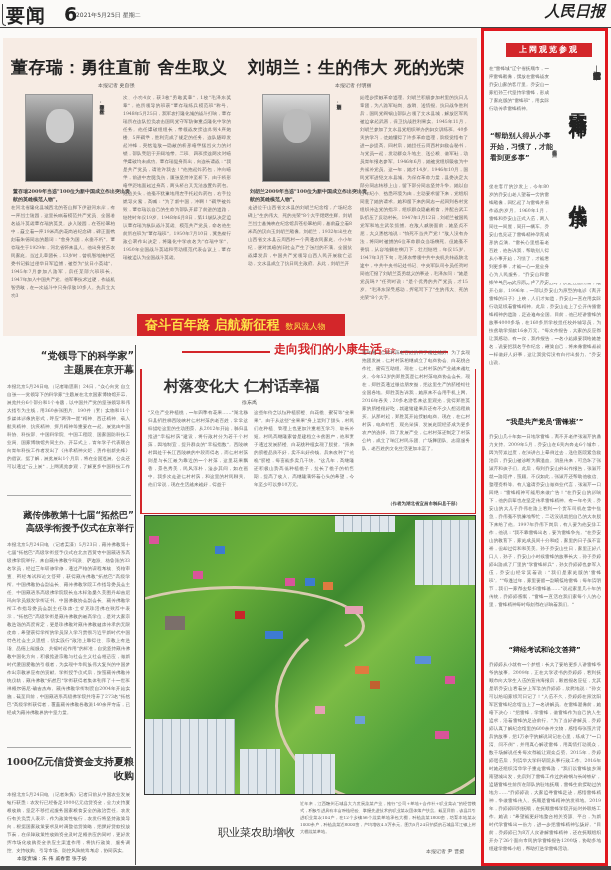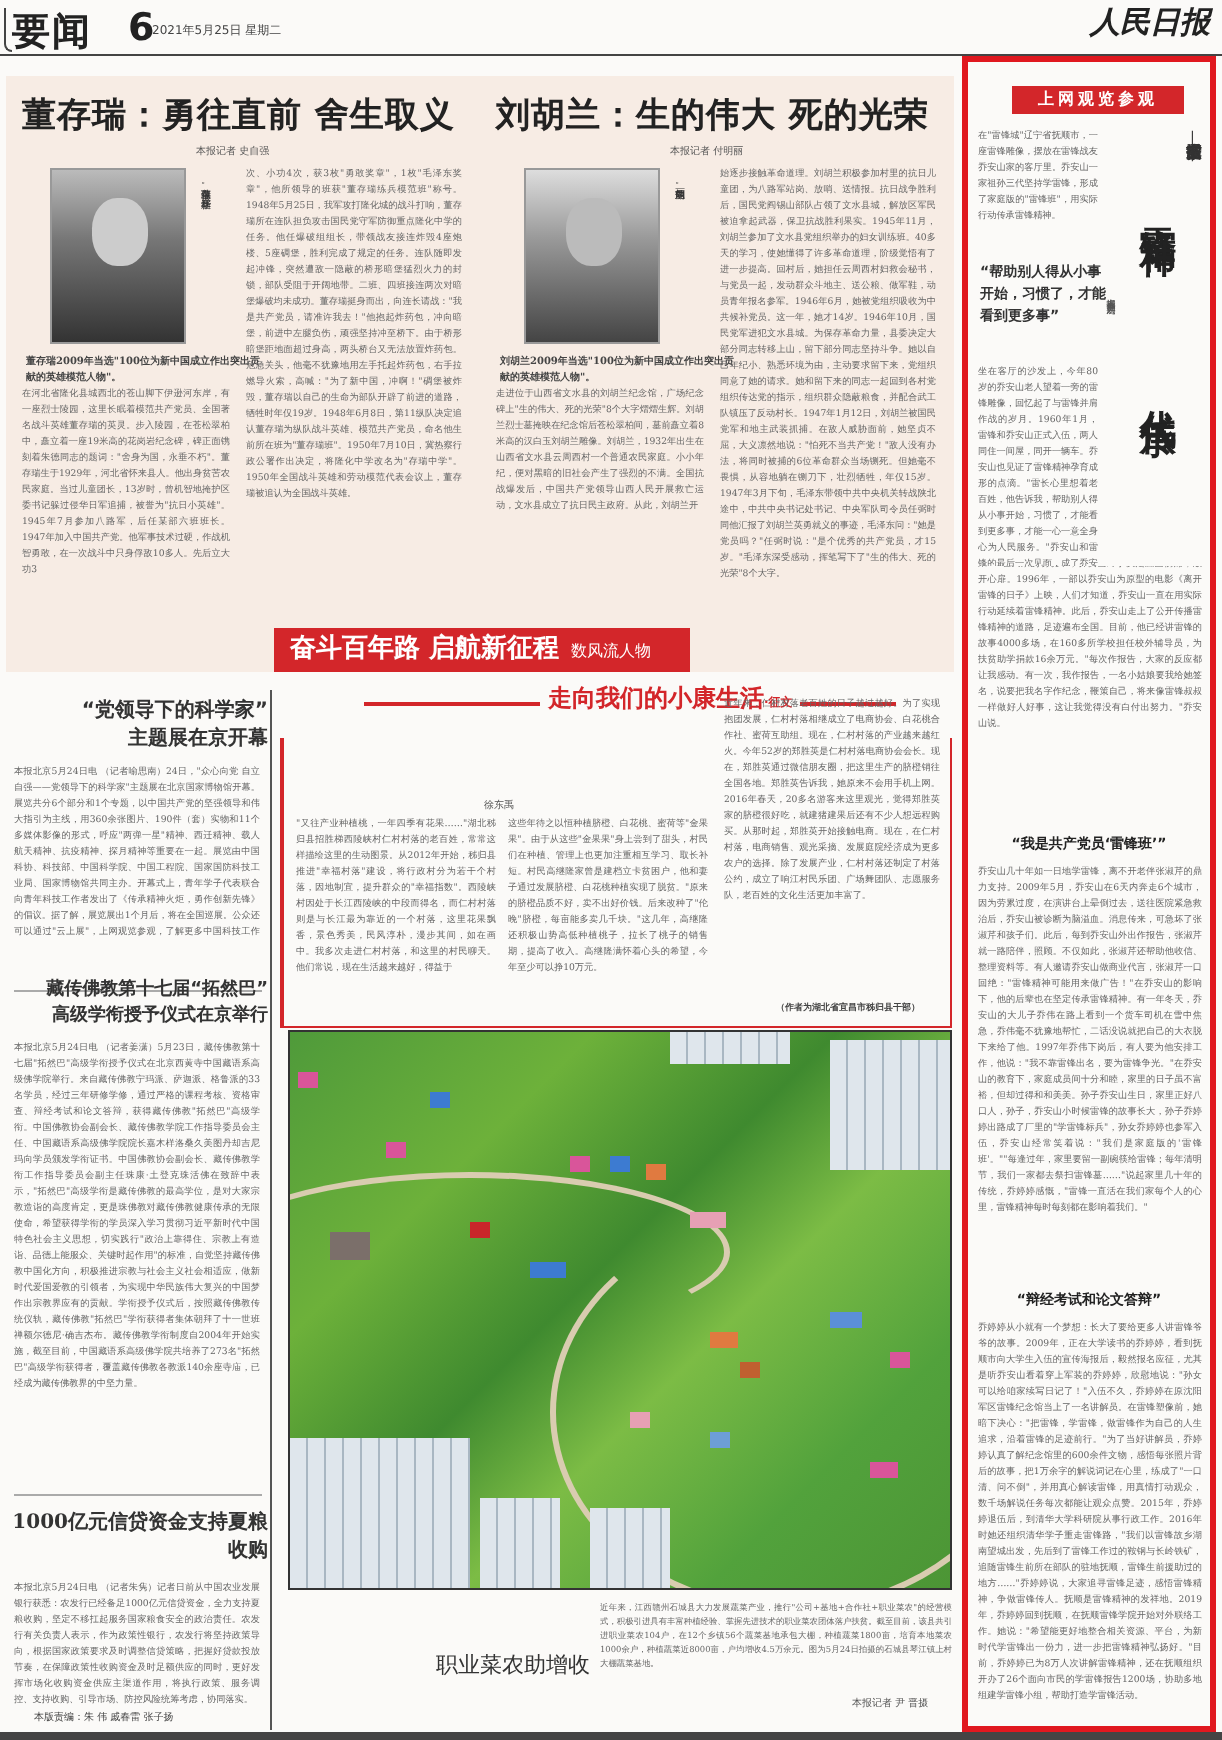--- a/index.html
+++ b/index.html
@@ -4,30 +4,30 @@
 <style>
 *{box-sizing:border-box;margin:0;padding:0}
 body{width:611px;height:870px;background:#fbfaf8;font-family:"DejaVu Serif",serif;color:#333;overflow:hidden;position:relative}
 .hdr{position:absolute;left:0;top:0;width:611px;height:28px;border-bottom:1px solid #444}
 .hdr .sec{position:absolute;left:6px;top:3px;font-family:"DejaVu Sans",sans-serif;font-weight:bold;font-size:19px;color:#222;letter-spacing:1px}
 .hdr .pg{position:absolute;left:64px;top:3px;font-family:"DejaVu Sans",sans-serif;font-weight:bold;font-size:19px;color:#222}
 .hdr .date{position:absolute;left:76px;top:11px;font-size:6px;color:#444;font-family:"DejaVu Sans",sans-serif}
 .hdr .logo{position:absolute;right:6px;top:2px;font-family:"DejaVu Serif",serif;font-style:italic;font-weight:bold;font-size:15px;color:#222}
 .hdr .bracket{position:absolute;left:2px;top:4px;width:4px;height:22px;border-left:1px solid #444;border-bottom:1px solid #444;border-radius:0 0 0 4px}
 .feature{position:absolute;left:3px;top:38px;width:474px;height:298px;background:#f7ece4}
-.story{position:absolute;top:4px;height:270px}
+.story{position:absolute;top:14px;height:270px}
 .story h1{position:absolute;left:8px;top:4px;font-family:"DejaVu Sans",sans-serif;font-weight:bold;font-size:17px;color:#222;letter-spacing:0.5px;white-space:nowrap}
 .byline{position:absolute;top:30px;font-size:5px;color:#555}
 .portrait{position:absolute;left:22px;top:42px;width:68px;height:88px;background:linear-gradient(#bbb,#777 40%,#333);border:1px solid #999}
 .portrait .face{position:absolute;left:20px;top:14px;width:28px;height:34px;border-radius:45%;background:#ccc}
 .pcap-side{position:absolute;left:94px;top:48px;width:8px;font-size:5px;writing-mode:vertical-rl;color:#333}
 .pcap{position:absolute;left:10px;top:136px;width:120px;font-size:5px;font-weight:bold;color:#444;line-height:1.5}
 .txt{font-size:4.6px;line-height:8px;color:#666;text-align:justify;overflow:hidden}
 .txtblk{position:absolute}
-.banner{position:absolute;left:134px;top:13px;width:208px;height:22px;background:#d3262a;color:#ffffff;font-family:"DejaVu Sans",sans-serif;font-weight:bold;font-size:13px;line-height:22px;padding-left:8px;white-space:nowrap}
+.banner{position:absolute;left:134px;top:13px;width:208px;height:22px;background:#d3262a;color:#fde047;font-family:"DejaVu Sans",sans-serif;font-weight:bold;font-size:13px;line-height:22px;padding-left:8px;white-space:nowrap}
 .banner small{font-size:8px;font-weight:normal;margin-left:6px}
 .rightcol{position:absolute;left:481px;top:28px;width:127px;height:838px;border:3px solid #e0181f;background:#fbfaf8}
 .rc-tag{position:absolute;left:22px;top:12px;width:86px;height:14px;background:#d3262a;color:#fff;font-family:"DejaVu Sans",sans-serif;font-weight:bold;font-size:8px;line-height:14px;text-align:center;letter-spacing:2px}
 .rc-sub{position:absolute;left:106px;top:34px;width:12px;font-size:8px;writing-mode:vertical-rl;color:#333;font-family:"DejaVu Sans",sans-serif;line-height:12px}
 .rc-title{position:absolute;left:83px;top:68px;width:22px;font-size:18px;writing-mode:vertical-rl;font-weight:bold;color:#222;line-height:22px;letter-spacing:2px}
 .rc-title2{position:absolute;left:83px;top:160px;width:22px;font-size:18px;writing-mode:vertical-rl;font-weight:bold;color:#222;line-height:22px;letter-spacing:2px}
 .rc-auth{position:absolute;left:68px;top:115px;font-size:4.5px;writing-mode:vertical-rl;color:#555;height:110px}
 .rc-quote{position:absolute;left:6px;top:100px;width:64px;font-family:"DejaVu Sans",sans-serif;font-weight:bold;font-size:7px;line-height:11px;color:#333}
 .rc-sh{position:absolute;left:0;width:121px;text-align:center;font-family:"DejaVu Sans",sans-serif;font-weight:bold;font-size:7px;color:#222}
 .leftcol{position:absolute;left:3px;top:345px;width:131px;height:521px}
@@ -90,39 +90,40 @@
   </div>
 </div>
 
 <div class="leftcol">
   <div style="position:absolute;left:0;top:4px;width:131px">
     <h2>“党领导下的科学家”</h2>
     <h2>主题展在京开幕</h2>
     <div class="txt" style="margin:6px 4px 0;height:88px">本报北京5月24日电 （记者喻思南）24日，"众心向党 自立自强——党领导下的科学家"主题展在北京国家博物馆开幕。展览共分6个部分和1个专题，以中国共产党的坚强领导和伟大指引为主线，用360余张图片、190件（套）实物和11个多媒体影像的形式，呼应"两弹一星"精神、西迁精神、载人航天精神、抗疫精神、探月精神等重要在一起。展览由中国科协、科技部、中国科学院、中国工程院、国家国防科技工业局、国家博物馆共同主办。开幕式上，青年学子代表联合向青年科技工作者发出了《传承精神火炬，勇作创新先锋》的倡议。据了解，展览展出1个月后，将在全国巡展。公众还可以通过"云上展"，上网观览参观，了解更多中国科技工作者的故事。</div>
   </div>
   <div class="lsep" style="top:150px"></div>
-  <div style="position:absolute;left:0;top:144px;width:131px">
+  <div style="position:absolute;left:0;top:164px;width:131px">
     <h2 style="font-size:9px;line-height:13px">藏传佛教第十七届“拓然巴”</h2>
     <h2 style="font-size:9px;line-height:13px">高级学衔授予仪式在京举行</h2>
     <div class="txt" style="margin:6px 4px 0;height:196px">本报北京5月24日电 （记者姜潇）5月23日，藏传佛教第十七届"拓然巴"高级学衔授予仪式在北京西黄寺中国藏语系高级佛学院举行。来自藏传佛教宁玛派、萨迦派、格鲁派的33名学员，经过三年研修学修，通过严格的课程考核、资格审查、辩经考试和论文答辩，获得藏传佛教"拓然巴"高级学衔。中国佛教协会副会长、藏传佛教学院工作指导委员会主任、中国藏语系高级佛学院院长嘉木样洛桑久美图丹却吉尼玛向学员颁发学衔证书。中国佛教协会副会长、藏传佛教学衔工作指导委员会副主任珠康·土登克珠活佛在致辞中表示，"拓然巴"高级学衔是藏传佛教的最高学位，是对大家宗教造诣的高度肯定，更是珠佛教对藏传佛教健康传承的无限使命，希望获得学衔的学员深入学习贯彻习近平新时代中国特色社会主义思想，切实践行"政治上靠得住、宗教上有造诣、品德上能服众、关键时起作用"的标准，自觉坚持藏传佛教中国化方向，积极推进宗教与社会主义社会相适应，做新时代爱国爱教的引领者，为实现中华民族伟大复兴的中国梦作出宗教界应有的贡献。学衔授予仪式后，按照藏传佛教传统仪轨，藏传佛教"拓然巴"学衔获得者集体朝拜了十一世班禅额尔德尼·确吉杰布。藏传佛教学衔制度自2004年开始实施，截至目前，中国藏语系高级佛学院共培养了273名"拓然巴"高级学衔获得者，覆盖藏传佛教各教派140余座寺庙，已经成为藏传佛教界的中坚力量。</div>
   </div>
   <div class="lsep" style="top:402px"></div>
   <div style="position:absolute;left:0;top:410px;width:131px">
     <h2 style="font-size:10px;font-family:'DejaVu Serif',serif">1000亿元信贷资金支持夏粮收购</h2>
     <div class="txt" style="margin:8px 4px 0;height:72px">本报北京5月24日电 （记者朱隽）记者日前从中国农业发展银行获悉：农发行已经备足1000亿元信贷资金，全力支持夏粮收购，坚定不移扛起服务国家粮食安全的政治责任。农发行有关负责人表示，作为政策性银行，农发行将坚持政策导向，根据国家政策要求及时调整信贷策略，把握好贷款投放节奏，在保障政策性收购资金及时足额供应的同时，更好发挥市场化收购资金供应主渠道作用，将执行政策、服务调控、支持收购、引导市场、防控风险统筹考虑，协同落实。</div>
   </div>
   <div style="position:absolute;left:14px;top:510px;font-size:5px;color:#444;white-space:nowrap">本版责编：朱  伟  戚春雷  张子扬</div>
 </div>
 <div class="vline"></div>
 
 <div class="center-sec">
   <div class="xiaokang">
     <span class="xk-label"><span>走向我们的小康生活</span><small>·征文</small></span>
   </div>
   <div class="storybox">
+    <div class="village-title">村落变化大 仁村话幸福</div>
     <div style="position:absolute;left:100px;top:30px;font-size:5px;color:#555">徐东禹</div>
     <div class="txtblk txt" style="left:6px;top:40px;width:100px;height:96px">"又往产业种植桃，一年四季有花果……"湖北秭归县招胜梯西陵峡村仁村村落的老百姓，常常这样描绘这里的生动图景。从2012年开始，秭归县推进"幸福村落"建设，将行政村分为若干个村落，因地制宜，提升群众的"幸福指数"。西陵峡村因处于长江西陵峡的中段而得名，而仁村村落则是与长江最为靠近的一个村落，这里花果飘香，景色秀美，民风淳朴，漫步其间，如在画中。我多次走进仁村村落，和这里的村民聊天。他们常说，现在生活越来越好，得益于</div>
     <div class="txtblk txt" style="left:112px;top:40px;width:100px;height:96px">这些年待之以恒种植脐橙、白花桃、蜜荷等"金果果"。由于从这些"金果果"身上尝到了甜头，村民们在种植、管理上也更加注重相互学习、取长补短。村民高继隆家曾是建档立卡贫困户，他和妻子通过发展脐橙、白花桃种植实现了脱贫。"原来的脐橙品质不好，卖不出好价钱。后来改种了"伦晚"脐橙，每亩能多卖几千块。"这几年，高继隆还积极山势高低种植桃子，拉长了桃子的销售期，提高了收入。高继隆满怀着心头的希望，今年至少可以挣10万元。</div>
     <div class="txtblk txt" style="left:220px;top:-20px;width:108px;height:148px">近年来，仁村村落老百姓的日子越过越好。为了实现抱团发展，仁村村落相继成立了电商协会、白花桃合作社、蜜荷互助组。现在，仁村村落的产业越来越红火。今年52岁的郑胜英是仁村村落电商协会会长。现在，郑胜英通过微信朋友圈，把这里生产的脐橙销往全国各地。郑胜英告诉我，她原来不会用手机上网。2016年春天，20多名游客来这里观光，觉得郑胜英家的脐橙很好吃，就建猪建果后还有不少人想远程购买。从那时起，郑胜英开始接触电商。现在，在仁村村落，电商销售、观光采摘、发展庭院经济成为更多农户的选择。除了发展产业，仁村村落还制定了村落公约，成立了响江村民乐团、广场舞团队、志愿服务队，老百姓的文化生活更加丰富了。</div>
     <div style="position:absolute;left:246px;top:132px;font-size:4.5px;font-weight:bold;color:#444;white-space:nowrap">（作者为湖北省宜昌市秭归县干部）</div>
   </div>
 
   <div class="photo">
     <div class="road" style="left:-40px;top:70px;width:260px;height:80px;border-bottom-color:transparent;border-left-color:transparent"></div>
     <div class="road" style="left:130px;top:90px;width:240px;height:200px;border-top-color:transparent;border-right-color:transparent"></div>

